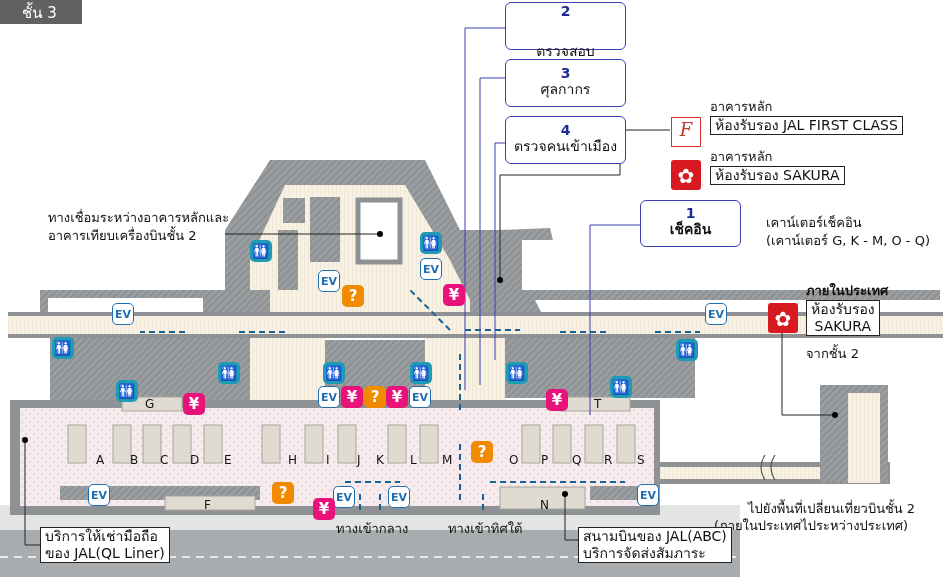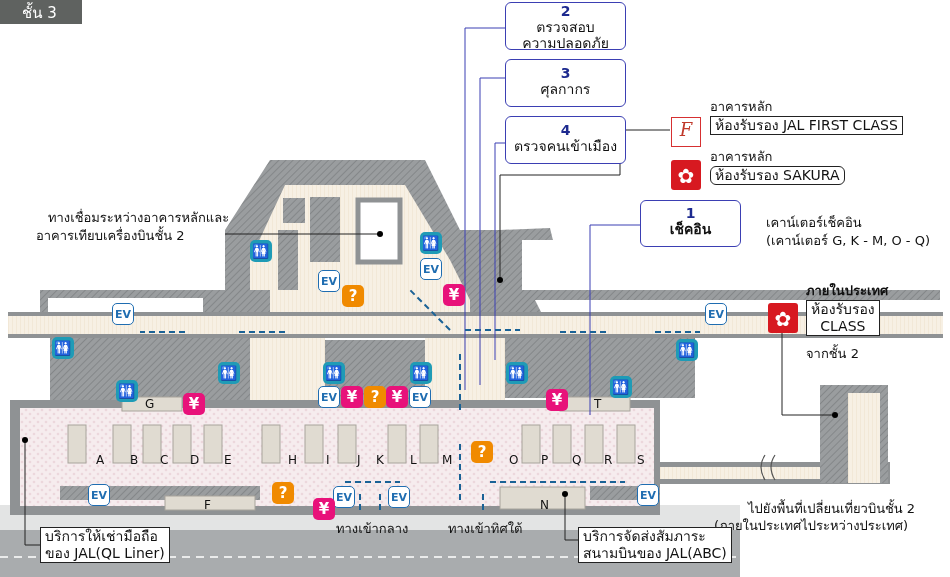--- a/index.html
+++ b/index.html
@@ -132,21 +132,21 @@
     <line x1="490" y1="482" x2="625" y2="482"></line>
   </g>
 
   <path d="M765,455 q-8,12 0,25 M775,455 q-8,12 0,25" stroke="#555" stroke-width="1.2" fill="none"></path>
 </svg>
 
 <div class="floor-badge">ชั้น 3</div>
 
 <div class="callout" style="left:505px;top:2px;width:121px;height:48px;">
   <span class="num">2</span>
-  <span style="display:block;">ตรวจสอบ</span>
+  <span style="display:block;margin-top:24px;">ตรวจสอบ</span>
   <span style="display:block;">ความปลอดภัย</span>
 </div>
 <div class="callout" style="left:505px;top:59px;width:121px;height:48px;padding-top:5px;">
   <span class="num">3</span>
   <span style="display:block;">ศุลกากร</span>
 </div>
 <div class="callout" style="left:505px;top:116px;width:121px;height:48px;padding-top:5px;">
   <span class="num">4</span>
   <span style="display:block;">ตรวจคนเข้าเมือง</span>
 </div>
@@ -154,49 +154,49 @@
   <span class="num">1</span>
   <span style="display:block;font-weight:bold;">เช็คอิน</span>
 </div>
 
 <div class="lounge-first" style="left:671px;top:117px;"><span>F</span></div>
 <div class="label" style="left:710px;top:98px;">อาคารหลัก</div>
 <div class="boxlabel" style="left:710px;top:116px;">ห้องรับรอง JAL FIRST CLASS</div>
 
 <div class="lounge-sakura" style="left:671px;top:160px;"><span>✿</span></div>
 <div class="label" style="left:710px;top:148px;">อาคารหลัก</div>
-<div class="boxlabel" style="left:710px;top:166px;border-radius:6px;">ห้องรับรอง SAKURA</div>
+<div class="boxlabel" style="left:710px;top:166px;">ห้องรับรอง SAKURA</div>
 
 <div class="label" style="left:766px;top:214px;">เคาน์เตอร์เช็คอิน</div>
 <div class="label" style="left:766px;top:232px;">(เคาน์เตอร์ G, K - M, O - Q)</div>
 
 <div class="lounge-sakura" style="left:768px;top:303px;"><span>✿</span></div>
 <div class="label" style="left:806px;top:282px;font-weight:bold;">ภายในประเทศ</div>
 <div class="boxlabel" style="left:806px;top:300px;text-align:center;">
   <span style="display:block;">ห้องรับรอง</span>
-  <span style="display:block;">CLASS</span>
+  <span style="display:block;">SAKURA</span>
 </div>
 <div class="label" style="left:806px;top:345px;">จากชั้น 2</div>
 
 <div class="label" style="left:48px;top:209px;">ทางเชื่อมระหว่างอาคารหลักและ</div>
-<div class="label" style="left:36px;top:227px;">อาคารเทียบเครื่องบินชั้น 2</div>
+<div class="label" style="left:48px;top:227px;">อาคารเทียบเครื่องบินชั้น 2</div>
 
 <div class="label" style="left:748px;top:500px;">ไปยังพื้นที่เปลี่ยนเที่ยวบินชั้น 2</div>
 <div class="label" style="left:714px;top:517px;">(ภายในประเทศไประหว่างประเทศ)</div>
 
 <div class="label" style="left:336px;top:520px;text-align:right;">ทางเข้ากลาง</div>
 <div class="label" style="left:448px;top:520px;">ทางเข้าทิศใต้</div>
 
 <div class="boxlabel" style="left:40px;top:527px;">
   <span style="display:block;">บริการให้เช่ามือถือ</span>
   <span style="display:block;">ของ JAL(QL Liner)</span>
 </div>
 <div class="boxlabel" style="left:578px;top:527px;">
+  <span style="display:block;">สนามบินของ JAL(ABC)</span>
   <span style="display:block;">บริการจัดส่งสัมภาระ</span>
-  <span style="display:block;">สนามบินของ JAL(ABC)</span>
 </div>
 
 <div id="counter-labels">
     <div class="counter-lbl" style="left: 96px; top: 453px;">A</div>
     <div class="counter-lbl" style="left: 130px; top: 453px;">B</div>
     <div class="counter-lbl" style="left: 160px; top: 453px;">C</div>
     <div class="counter-lbl" style="left: 190px; top: 453px;">D</div>
     <div class="counter-lbl" style="left: 224px; top: 453px;">E</div>
     <div class="counter-lbl" style="left: 204px; top: 498px;">F</div>
     <div class="counter-lbl" style="left: 145px; top: 397px;">G</div>

